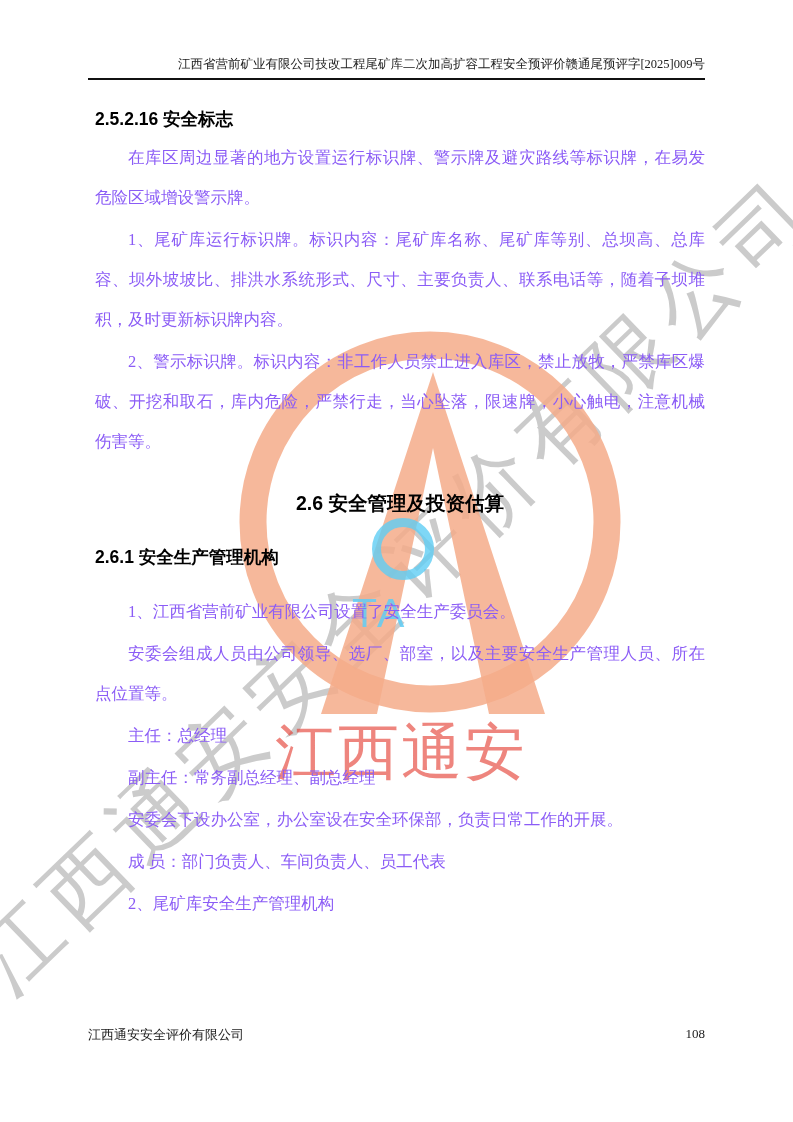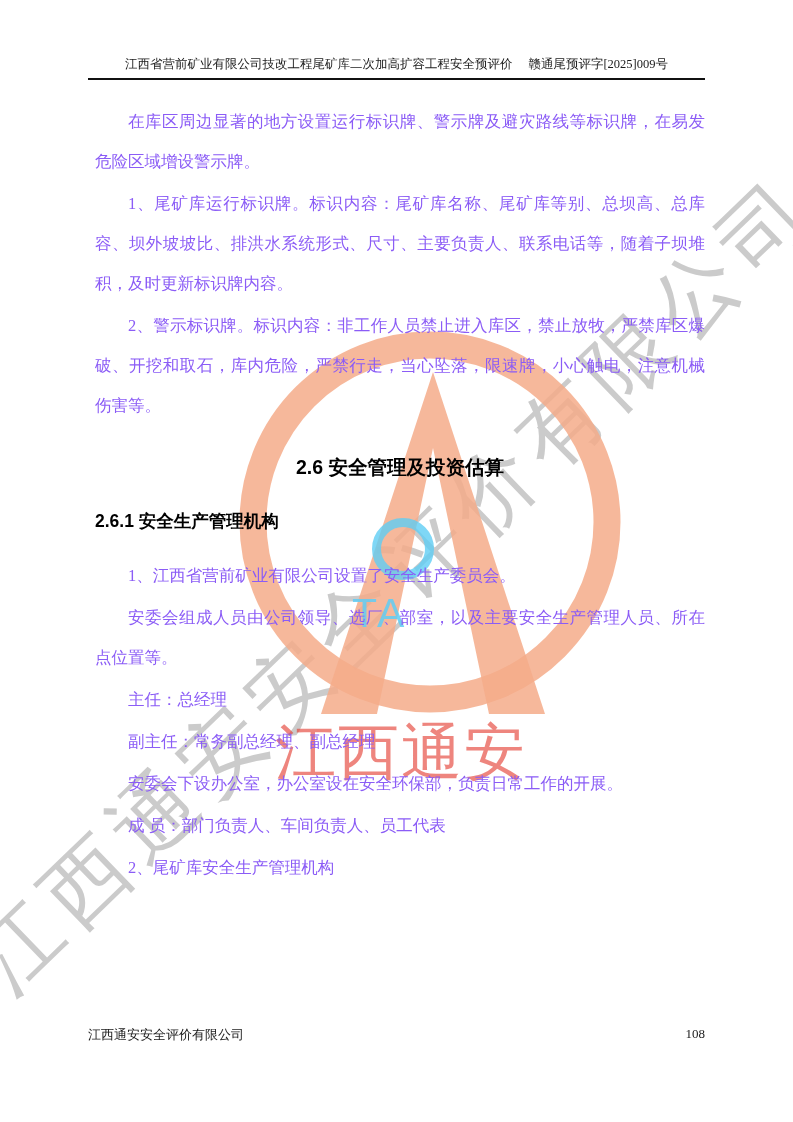--- a/index.html
+++ b/index.html
@@ -8,22 +8,22 @@
     width:793px;height:1122px;
     margin:0 auto;
     background:#ffffff;
     overflow:hidden;
     font-family:"Liberation Serif","DejaVu Serif",serif;
     color:#1a1a1a;
   }
   
   .header{
     position:absolute;top:56px;left:88px;right:88px;
-    display:flex;justify-content:center;align-items:flex-end;
-    font-size:12.5px;color:#1a1a1a;z-index:3;gap:16px;
+    display:flex;justify-content:flex-end;align-items:flex-end;
+    font-size:12.5px;color:#1a1a1a;z-index:3;
   }
   .header-rule{
     position:absolute;top:78px;left:88px;width:617px;height:2px;
     background:#111;z-index:3;
   }
   
   .watermark{position:absolute;inset:0;z-index:1;pointer-events:none;}
   .wm-diagonal{
     position:absolute;left:-175px;top:528px;width:1140px;
     text-align:center;white-space:nowrap;
@@ -99,20 +99,21 @@
     <div class="wm-red">江西通安</div>
   </div>
 
   <div class="header">
     <span>江西省营前矿业有限公司技改工程尾矿库二次加高扩容工程安全预评价</span>
     <span>赣通尾预评字[2025]009号</span>
   </div>
   <div class="header-rule"></div>
 
   <div class="content">
+    <h3 class="first">2.5.2.16 安全标志</h3>
     <p>在库区周边显著的地方设置运行标识牌、警示牌及避灾路线等标识牌，在易发危险区域增设警示牌。</p>
     <p>1、尾矿库运行标识牌。标识内容：尾矿库名称、尾矿库等别、总坝高、总库容、坝外坡坡比、排洪水系统形式、尺寸、主要负责人、联系电话等，随着子坝堆积，及时更新标识牌内容。</p>
     <p>2、警示标识牌。标识内容：非工作人员禁止进入库区，禁止放牧，严禁库区爆破、开挖和取石，库内危险，严禁行走，当心坠落，限速牌，小心触电，注意机械伤害等。</p>
     <h2>2.6 安全管理及投资估算</h2>
     <h3>2.6.1 安全生产管理机构</h3>
     <p class="gap-top">1、江西省营前矿业有限公司设置了安全生产委员会。</p>
     <p>安委会组成人员由公司领导、选厂、部室，以及主要安全生产管理人员、所在点位置等。</p>
     <p>主任：总经理</p>
     <p>副主任：常务副总经理、副总经理</p>
     <p>安委会下设办公室，办公室设在安全环保部，负责日常工作的开展。</p>

